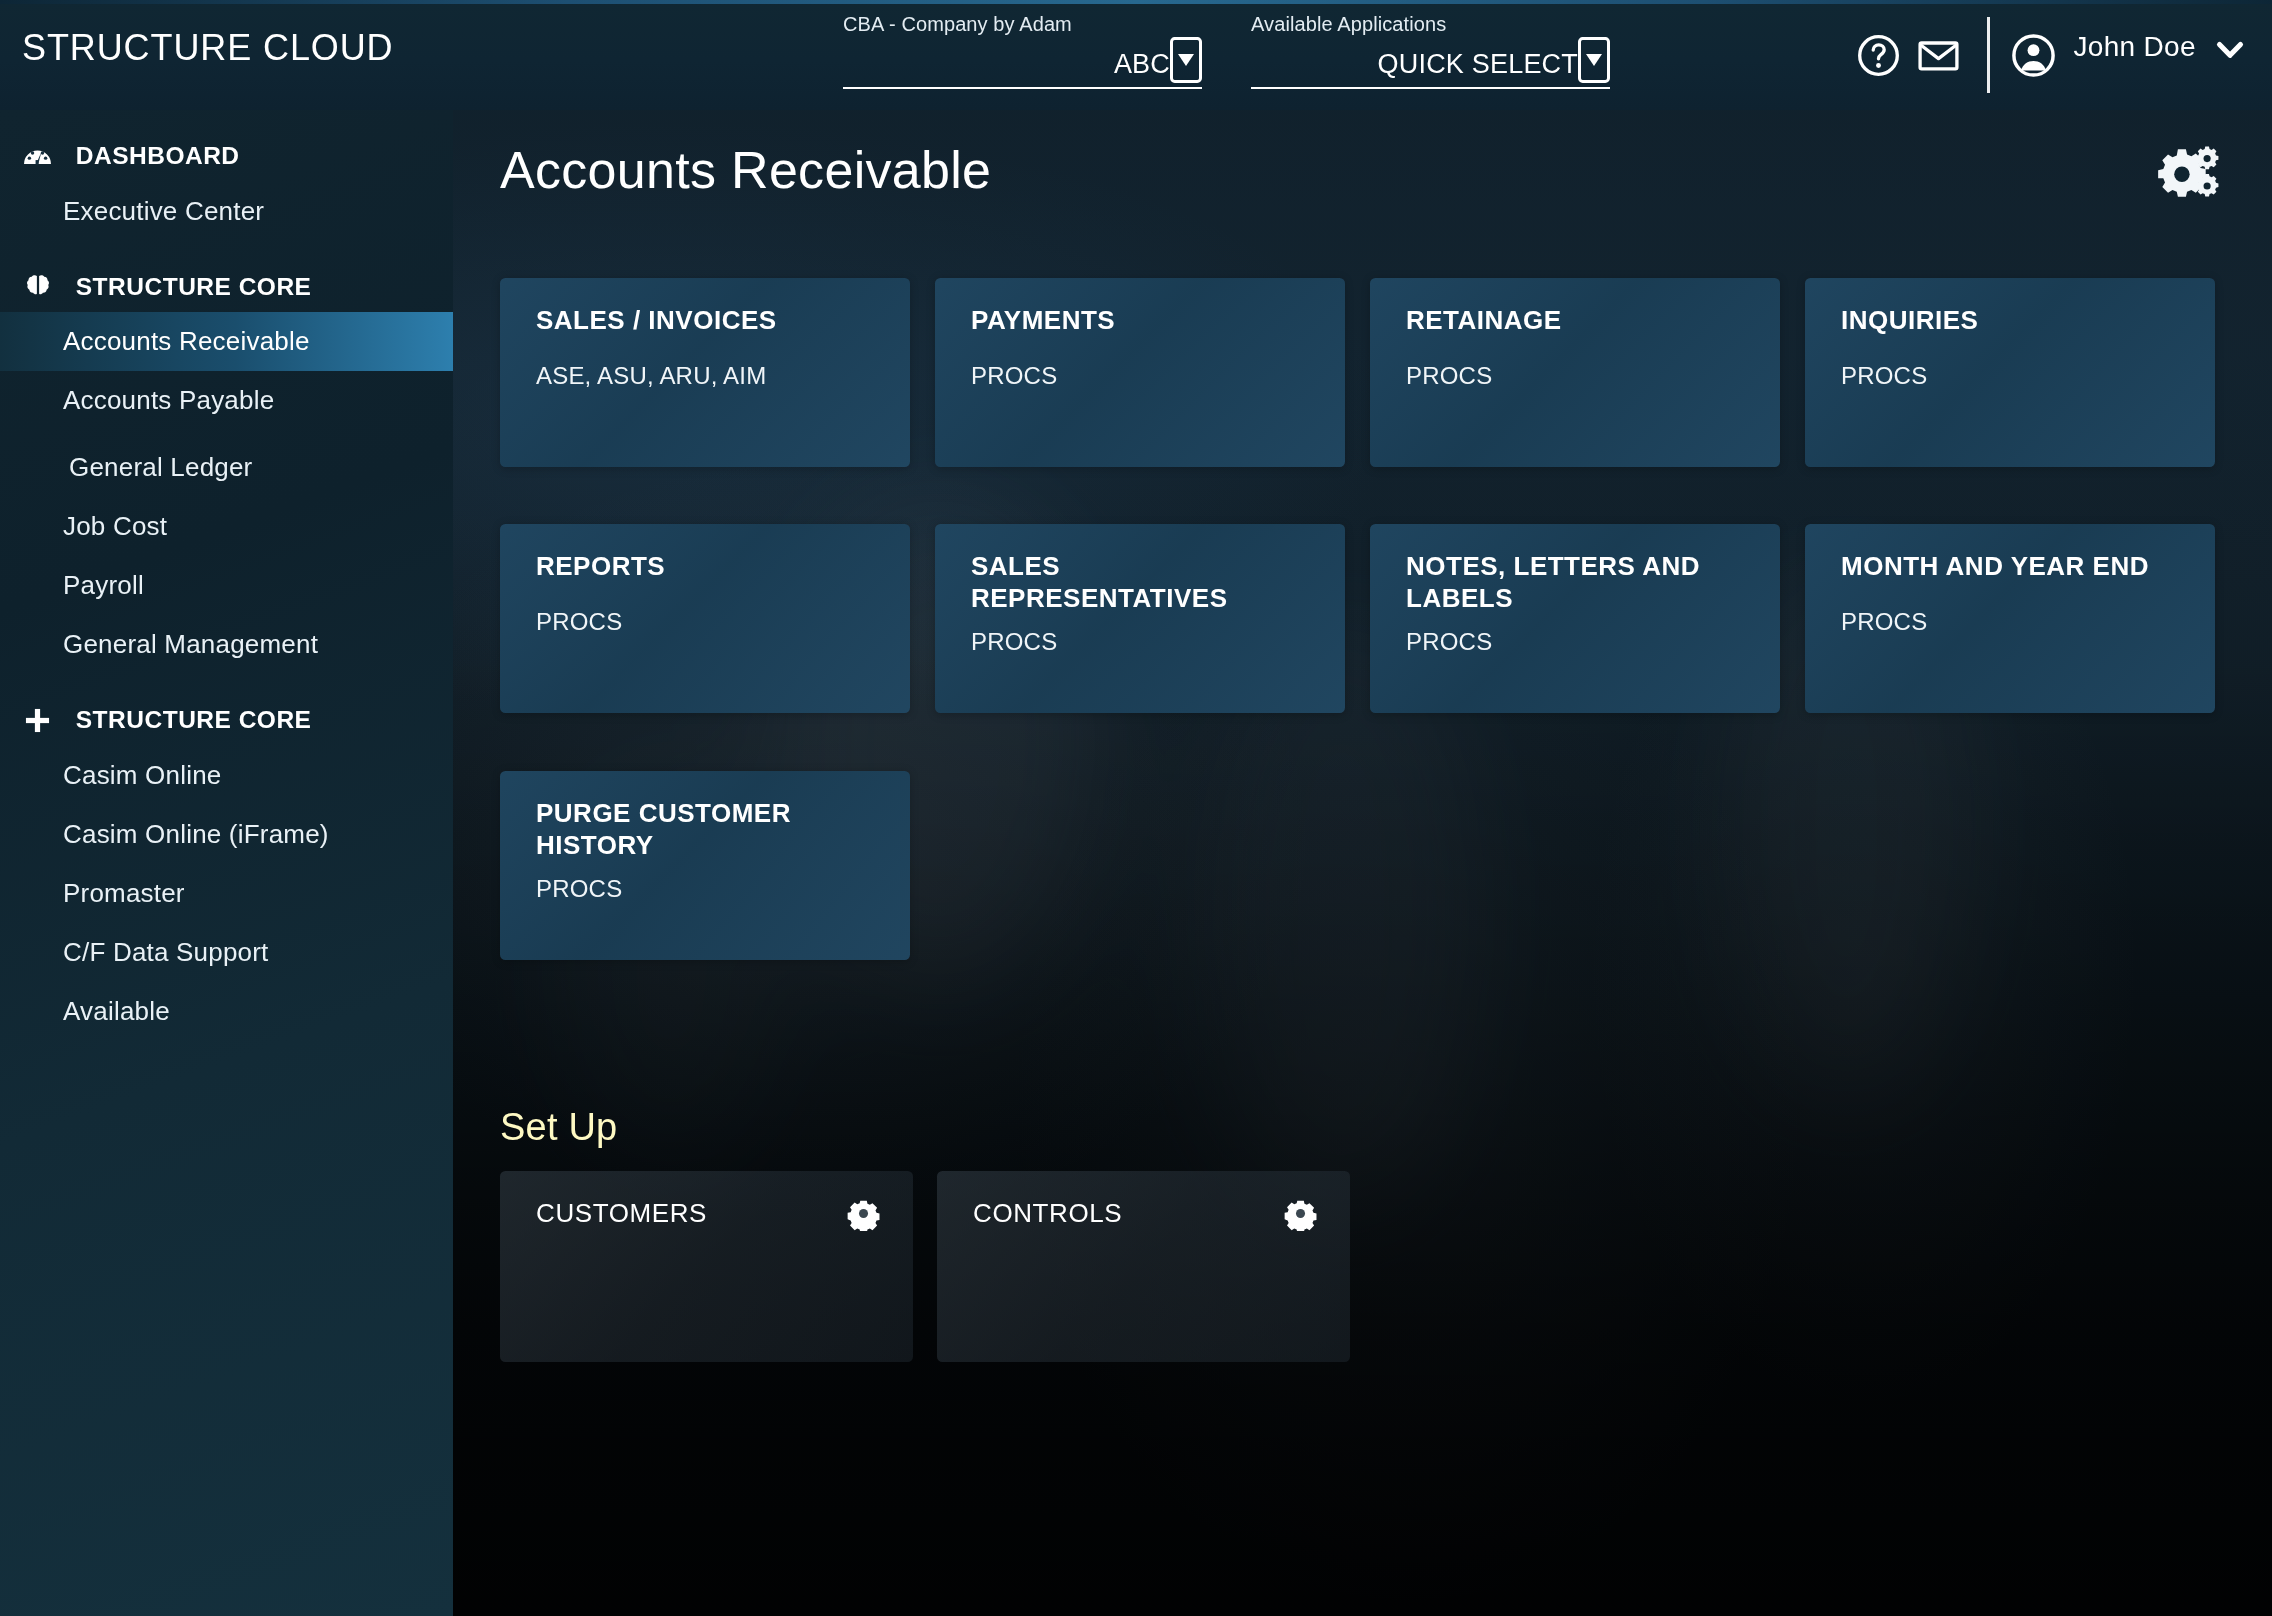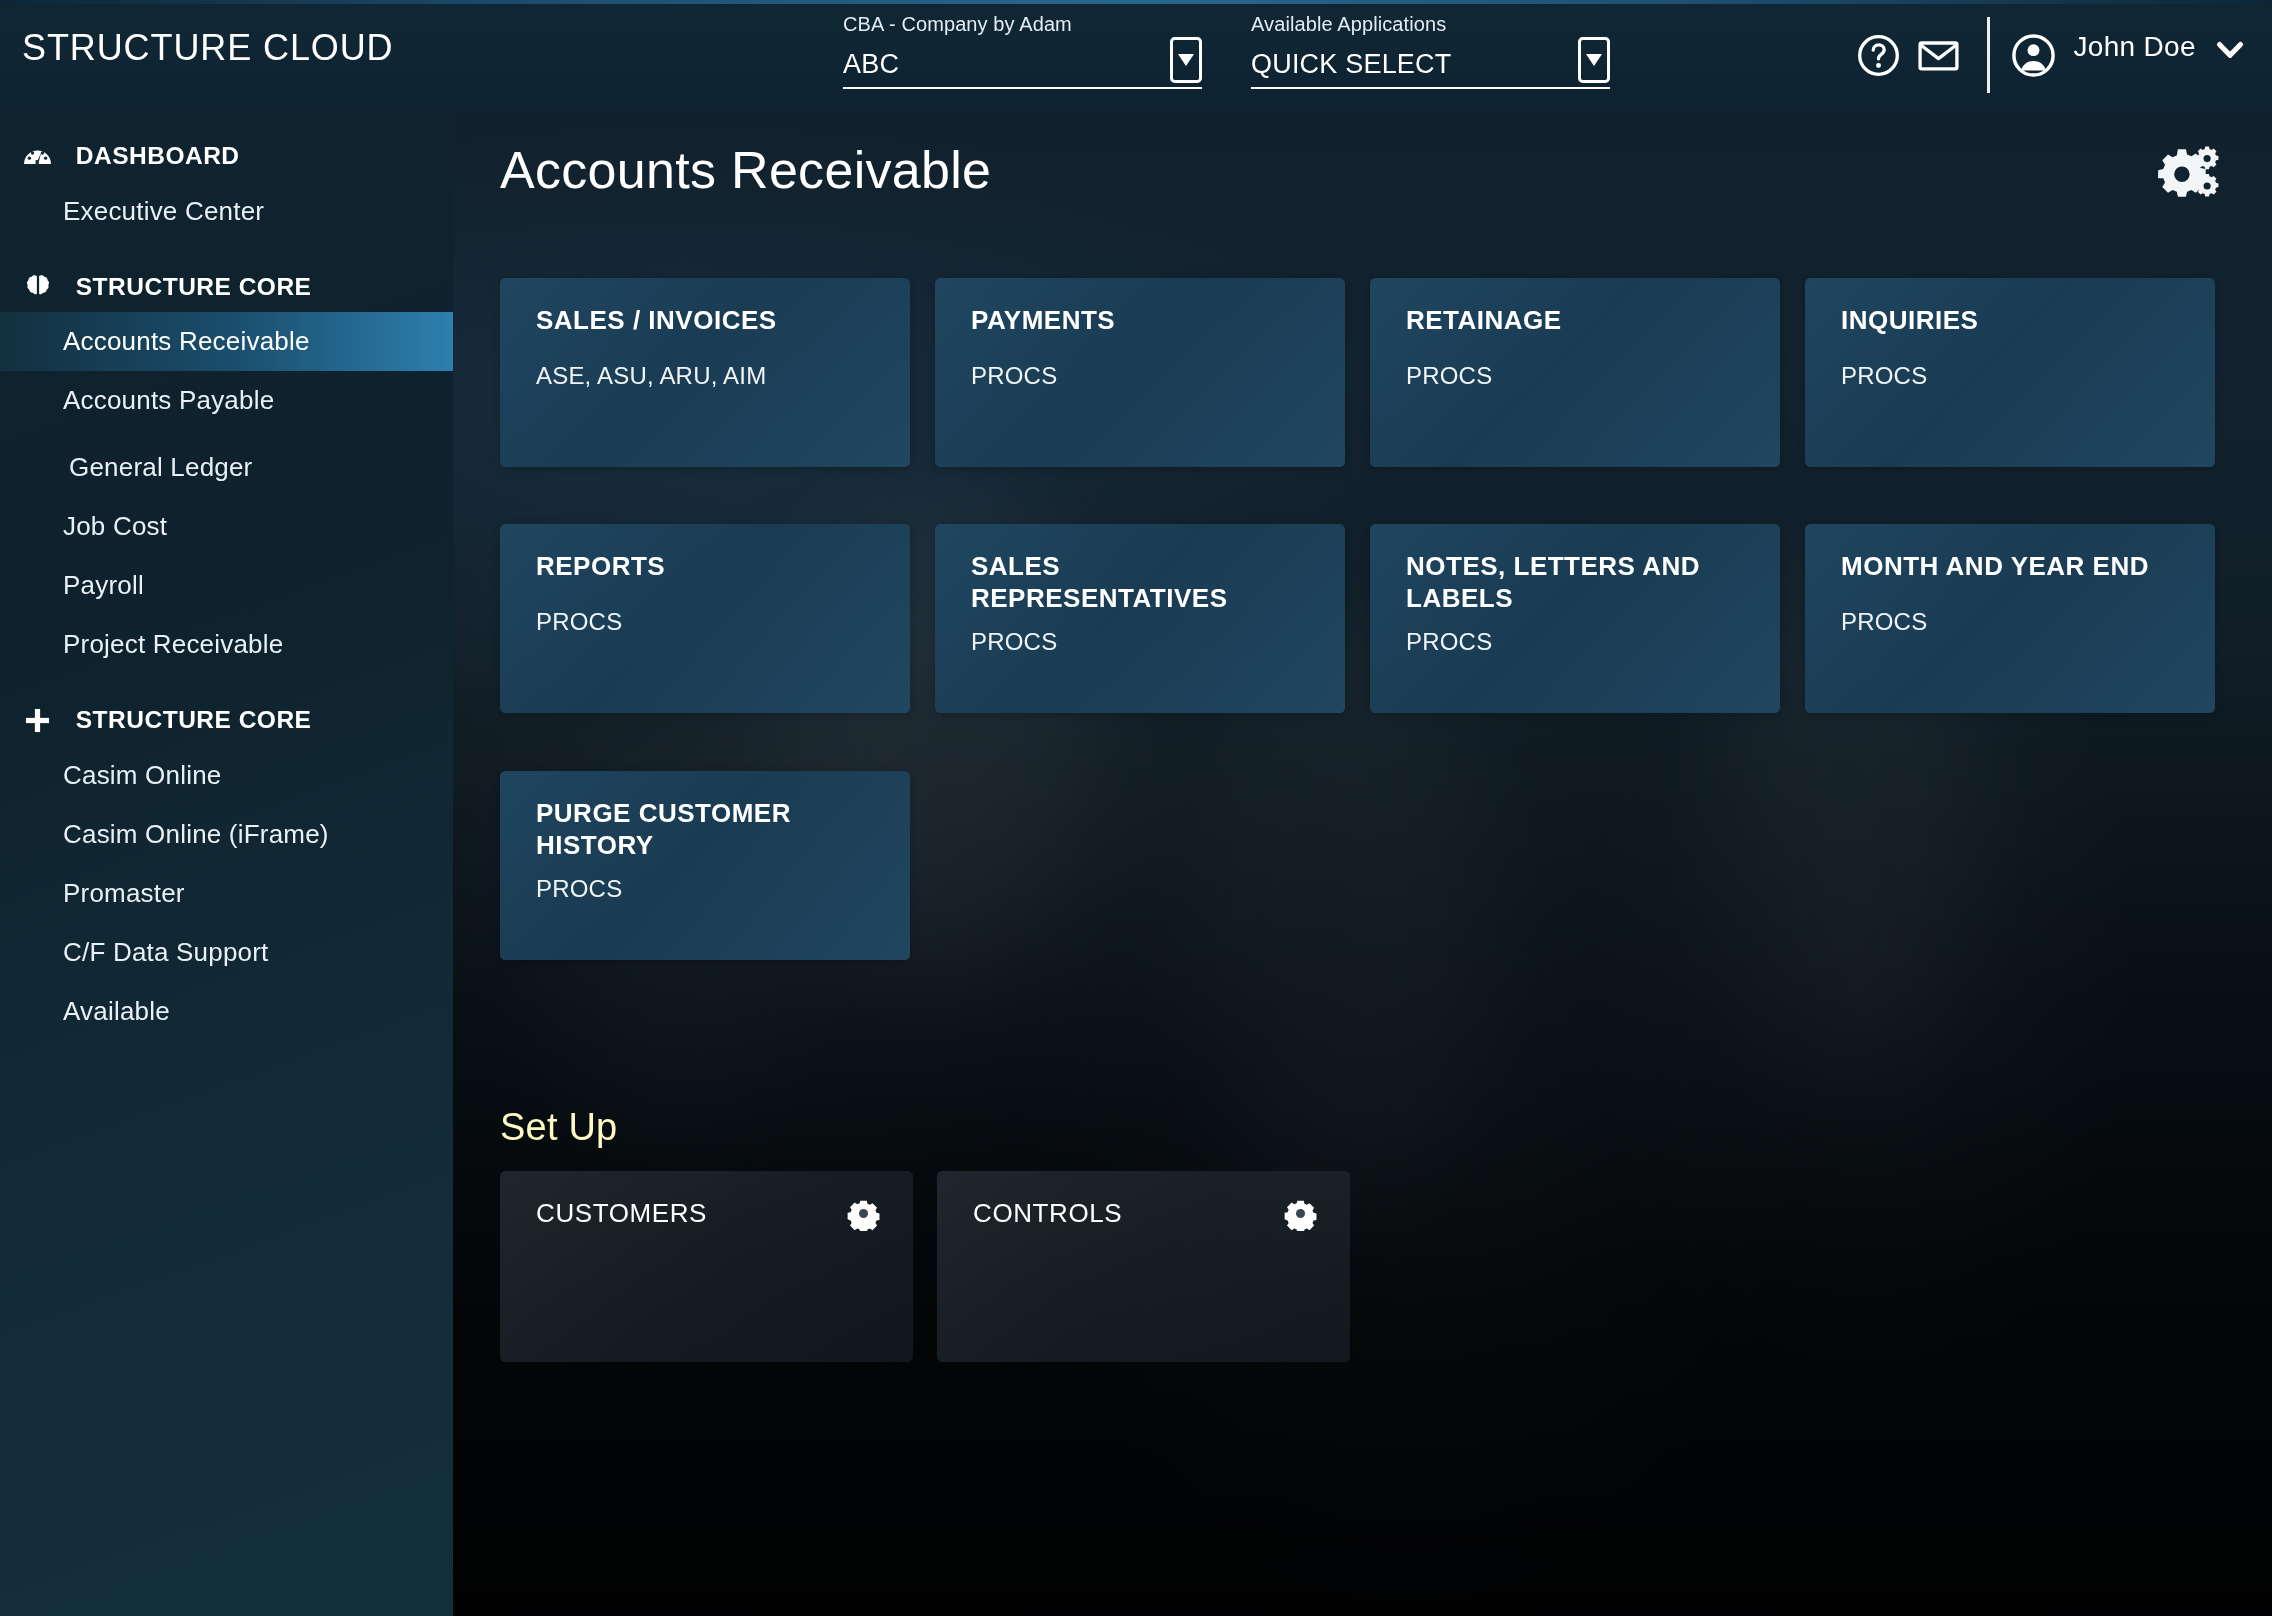--- a/index.html
+++ b/index.html
@@ -67,21 +67,21 @@
     position: absolute; left: 843px; top: 12.6px;
     display: flex; gap: 49px;
   }
   .hdr-select { position: relative; width: 359px; }
   .hdr-select-label {
     font-size: 20px; color: #e3ecf2; font-weight: 400;
     letter-spacing: 0.1px; margin-bottom: 1px; white-space: nowrap;
     font-stretch: condensed;
   }
   .hdr-select-row {
-    display: flex; align-items: flex-end; justify-content: space-between;
+    display: flex; align-items: flex-end; justify-content: flex-end;
     border-bottom: 2.4px solid #ffffff; padding-bottom: 7px;
     height: 52px;
   }
   .hdr-select-value {
     font-size: 27px; color: #ffffff; font-weight: 400; letter-spacing: 0.2px;
     font-stretch: condensed; line-height: 1;
     align-self: flex-end; padding-bottom: 1.6px;
   }
   .caret-box {
     width: 32px; height: 46px; border: 3.2px solid #ffffff; border-radius: 4.7px;
@@ -316,21 +316,21 @@
         </svg>
       </span>
       <span class="sb-group-title">STRUCTURE CORE</span>
     </div>
     <div class="sb-item active">Accounts Receivable</div>
     <div class="sb-item">Accounts Payable</div>
     <div class="sb-spacer-sm"></div>
     <div class="sb-item indent">General Ledger</div>
     <div class="sb-item">Job Cost</div>
     <div class="sb-item">Payroll</div>
-    <div class="sb-item">Project Receivable</div>
+    <div class="sb-item">General Management</div>
 
     <div class="sb-spacer-md"></div>
 
     <div class="sb-group-head">
       <span class="sb-ico">
         <svg width="33" height="33" viewBox="0 0 24 24">
           <rect x="10.1" y="3.6" width="3.8" height="16.8" fill="#ffffff"></rect>
           <rect x="3.6" y="10.1" width="16.8" height="3.8" fill="#ffffff"></rect>
         </svg>
       </span>

